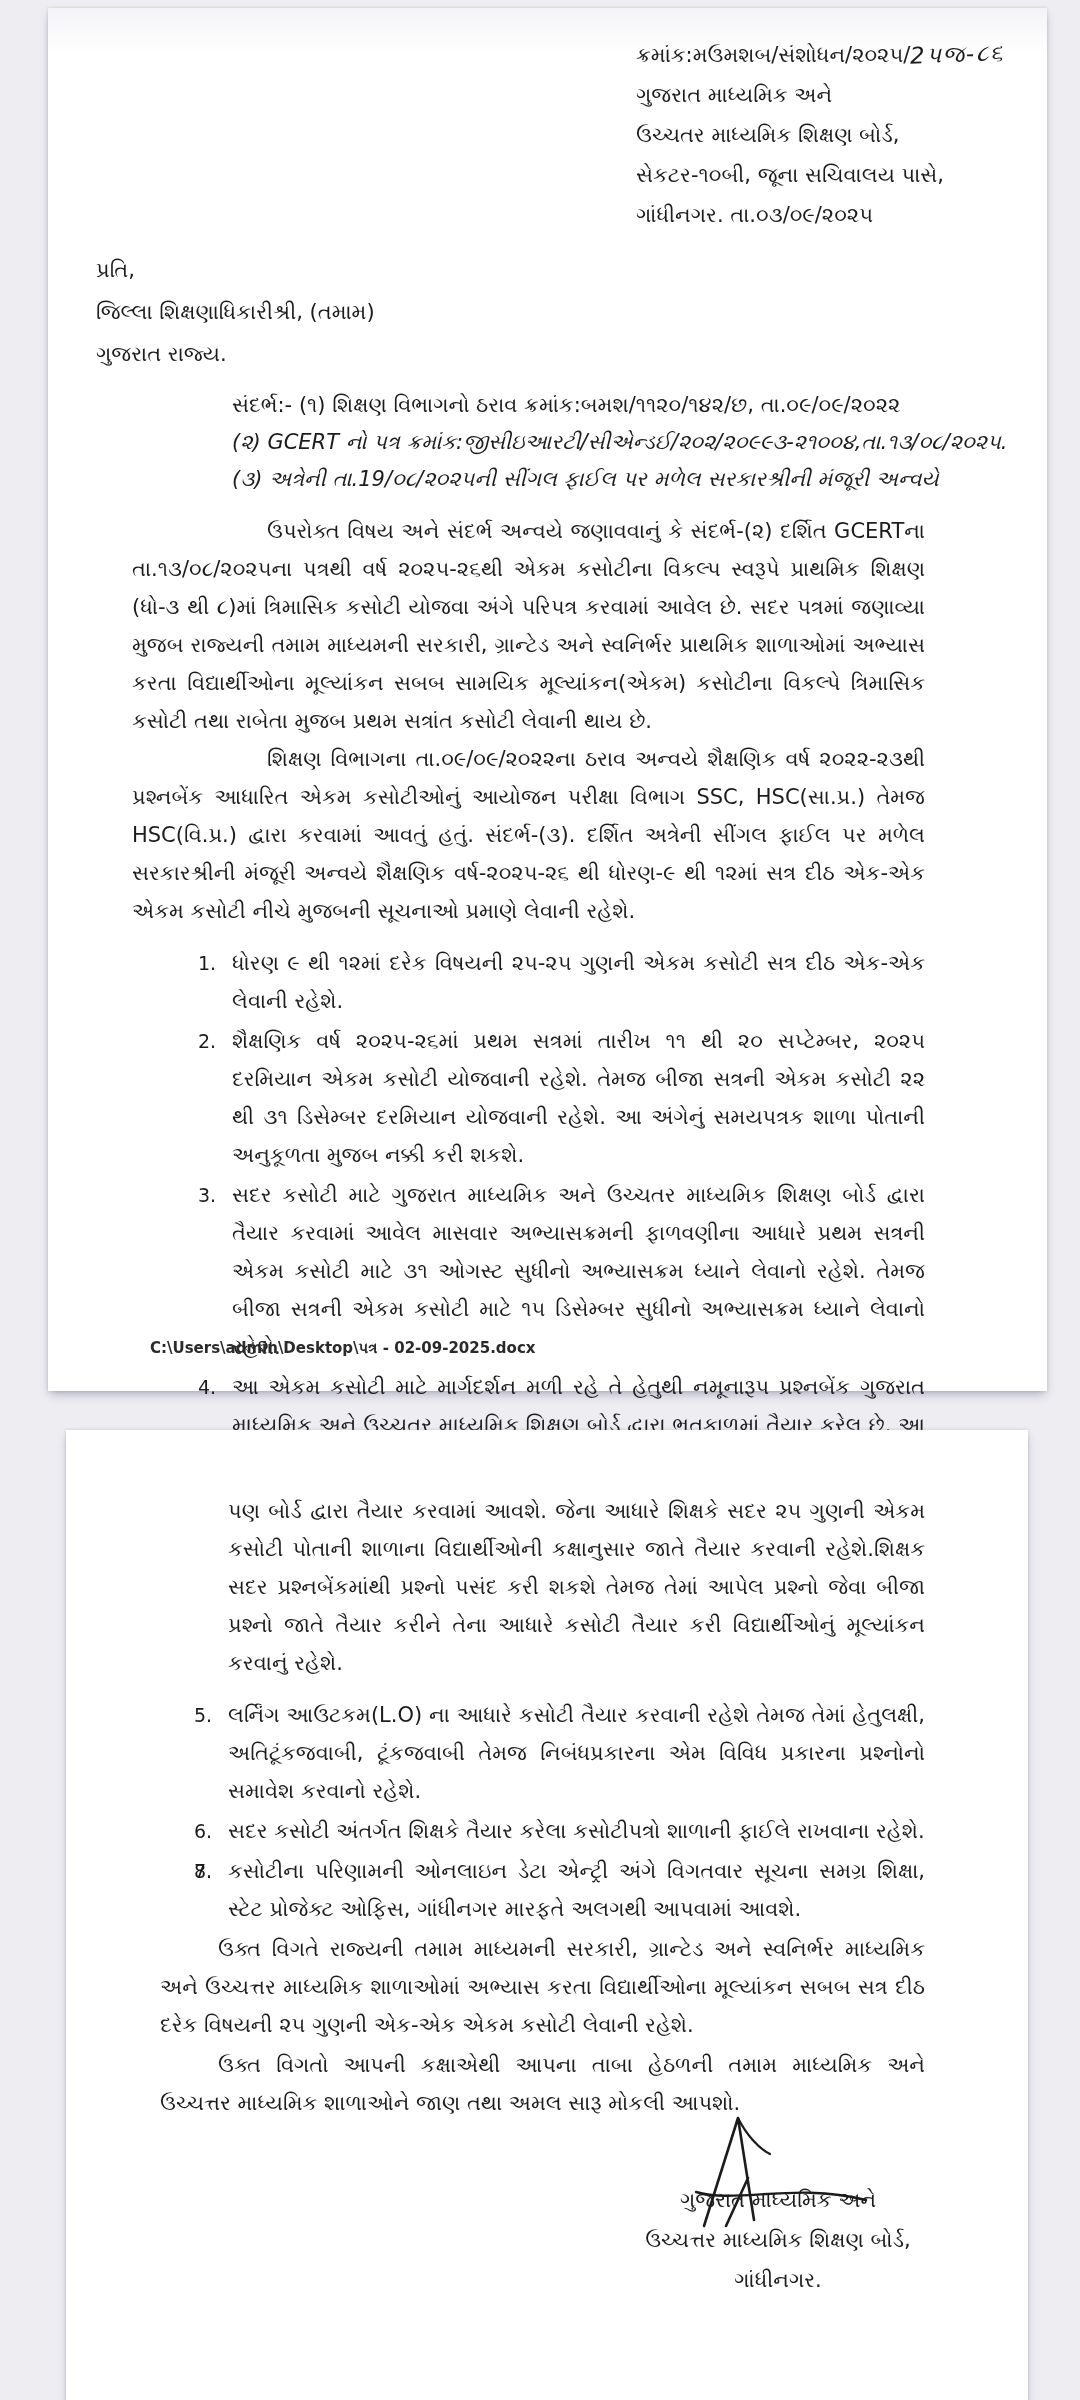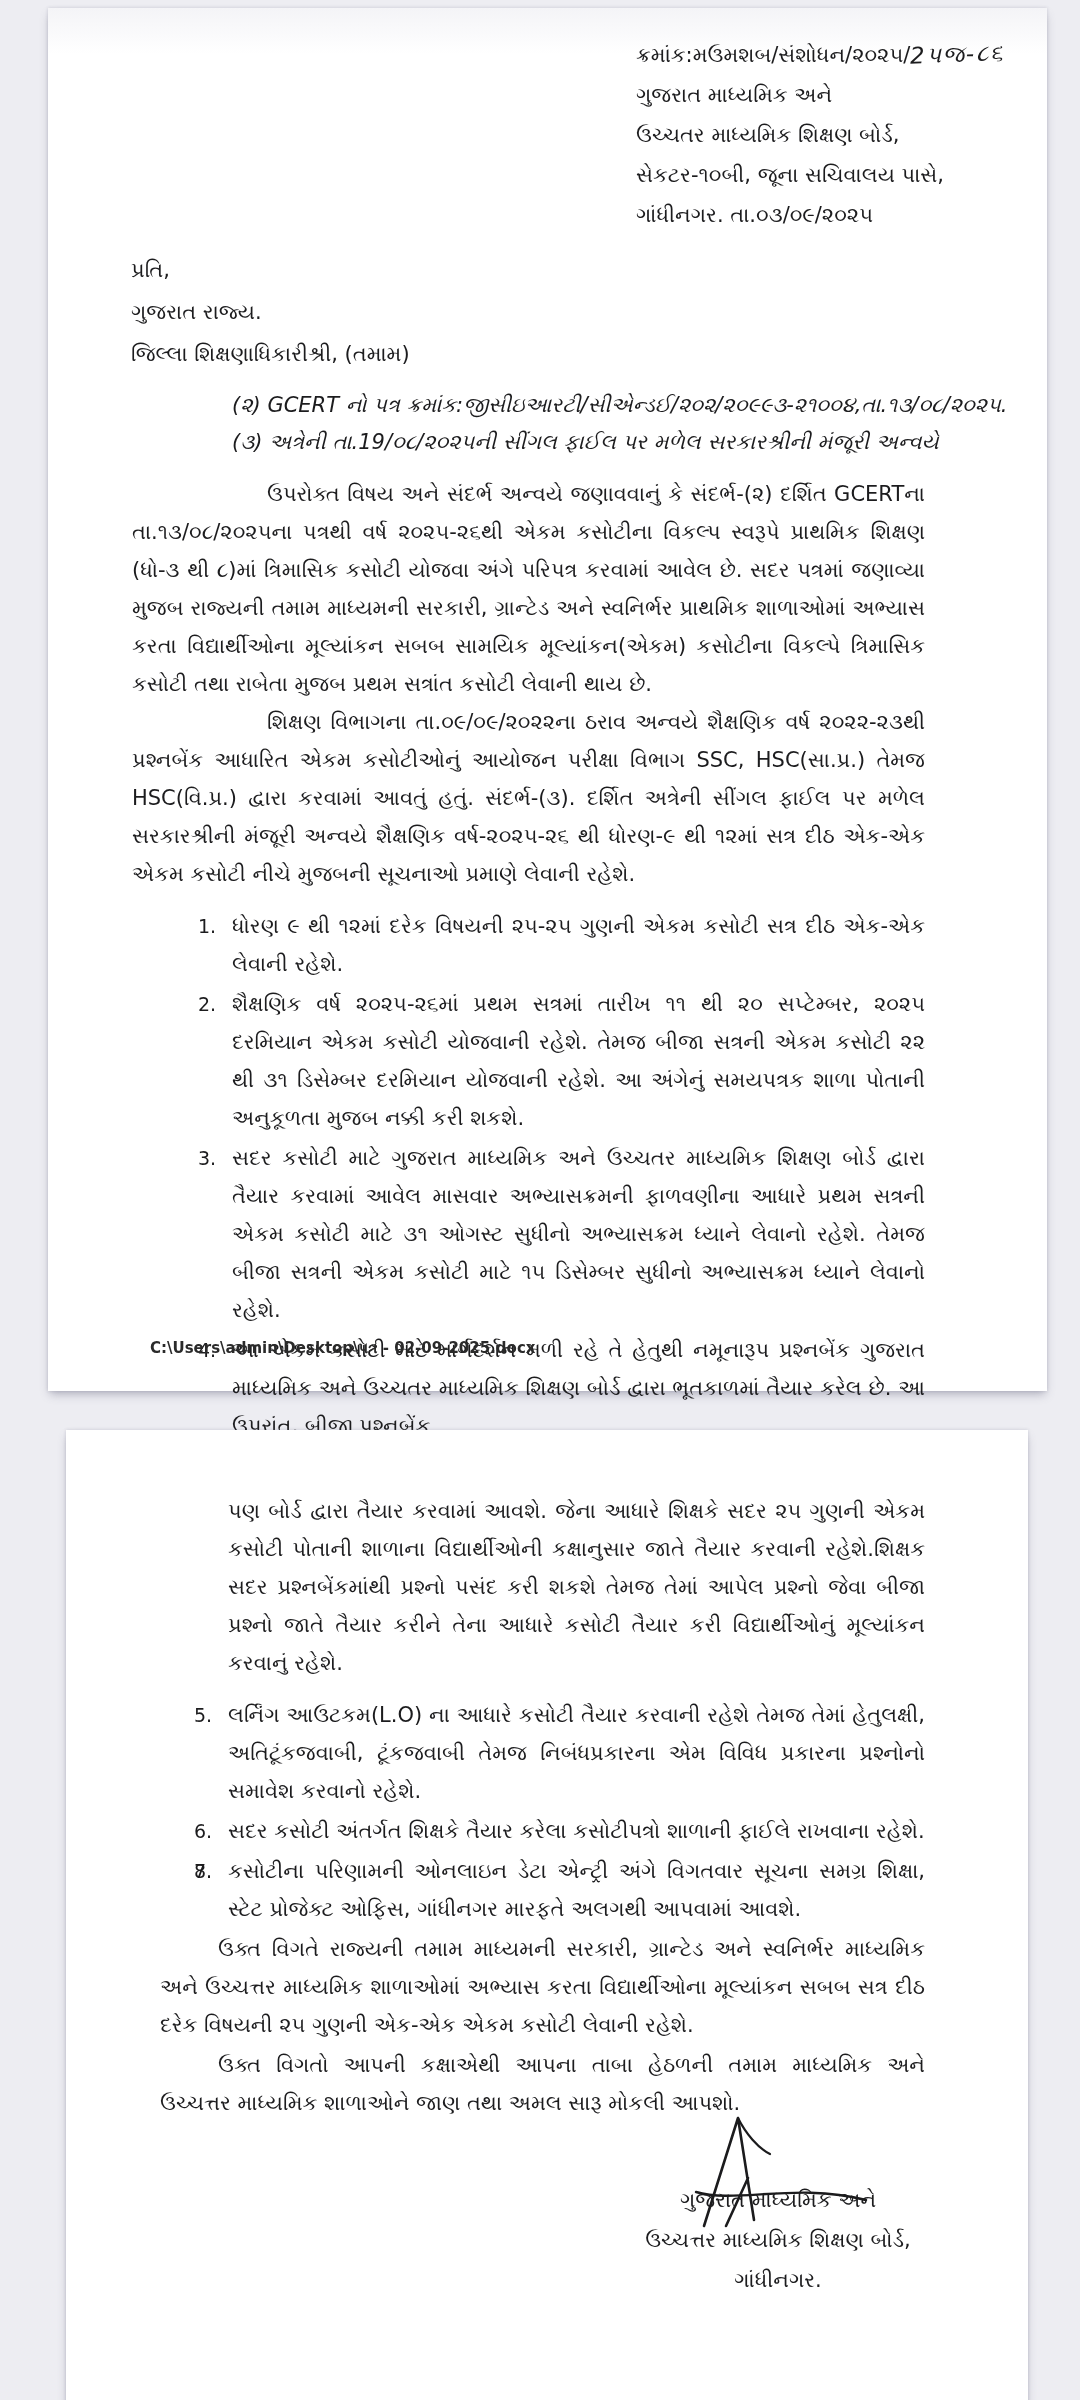--- a/index.html
+++ b/index.html
@@ -14,21 +14,21 @@
     position:absolute;background:#ffffff;
     box-shadow:0 5px 9px -2px rgba(100,100,125,.45), 0 0 3px rgba(120,120,140,.25);
     font-size:21px;line-height:38px;
   }
   .page1{left:48px;top:8px;width:999px;height:1383px;
     background:linear-gradient(#f4f4f7,#ffffff 46px);}
   .page2{left:66px;top:1430px;width:962px;height:1040px;}
 
   .header-block{padding-top:26px;margin-left:588px;line-height:40px;white-space:nowrap;}
   .handwritten{font-style:italic;letter-spacing:1.5px;font-size:23px;transform:rotate(-2deg);display:inline-block;}
-  .to-block{margin-top:14px;margin-left:83px;line-height:42px;}
+  .to-block{margin-top:14px;margin-left:48px;line-height:42px;}
   .subject-block{margin-top:12px;margin-left:184px;line-height:37px;}
   .ref-indent{font-style:italic;}
   .body-para{margin:14px 122px 0 84px;text-align:justify;text-indent:135px;}
   .body-para.tight{margin-top:0;}
   .list{margin-top:14px;}
   .li{position:relative;padding-left:184px;padding-right:122px;text-align:justify;margin-top:2px;}
   .li .num{position:absolute;left:150px;top:0;font-size:19px;}
   .footer-path{position:absolute;left:102px;bottom:34px;font-size:15px;line-height:18px;color:#2a2a2a;font-weight:bold;}
 
   .p2-cont{padding-top:62px;}
@@ -50,25 +50,26 @@
     <div class="header-block">
       <div><span>ક્રમાંક:મઉમશબ/સંશોધન/૨૦૨૫/</span><span class="handwritten">2પજ-૮૬</span></div>
       <div>ગુજરાત માધ્યમિક અને</div>
       <div>ઉચ્ચતર માધ્યમિક શિક્ષણ બોર્ડ,</div>
       <div>સેકટર-૧૦બી, જૂના સચિવાલય પાસે,</div>
       <div>ગાંધીનગર. તા.૦૩/૦૯/૨૦૨૫</div>
     </div>
 
     <div class="to-block">
       <div>પ્રતિ,</div>
+      <div>જિલ્લા શિક્ષણાધિકારીશ્રી, (તમામ)</div>
       <div>ગુજરાત રાજ્ય.</div>
-      <div>જિલ્લા શિક્ષણાધિકારીશ્રી, (તમામ)</div>
     </div>
 
     <div class="subject-block">
+      <div>સંદર્ભ:- (૧) શિક્ષણ વિભાગનો ઠરાવ ક્રમાંક:બમશ/૧૧૨૦/૧૪૨/છ, તા.૦૯/૦૯/૨૦૨૨</div>
       <div class="ref-indent">(૨) GCERT નો પત્ર ક્રમાંક:જીસીઇઆરટી/સીએન્ડઈ/૨૦૨/૨૦૯૯૩-૨૧૦૦૪,તા.૧૩/૦૮/૨૦૨૫.</div>
       <div class="ref-indent">(૩) અત્રેની તા.19/૦૮/૨૦૨૫ની સીંગલ ફાઈલ પર મળેલ સરકારશ્રીની મંજૂરી અન્વયે</div>
     </div>
 
     <div class="body-para">ઉપરોક્ત વિષય અને સંદર્ભ અન્વયે જણાવવાનું કે સંદર્ભ-(૨) દર્શિત GCERTના તા.૧૩/૦૮/૨૦૨૫ના પત્રથી વર્ષ ૨૦૨૫-૨૬થી એકમ કસોટીના વિકલ્પ સ્વરૂપે પ્રાથમિક શિક્ષણ (ધો-૩ થી ૮)માં ત્રિમાસિક કસોટી યોજવા અંગે પરિપત્ર કરવામાં આવેલ છે. સદર પત્રમાં જણાવ્યા મુજબ રાજ્યની તમામ માધ્યમની સરકારી, ગ્રાન્ટેડ અને સ્વનિર્ભર પ્રાથમિક શાળાઓમાં અભ્યાસ કરતા વિદ્યાર્થીઓના મૂલ્યાંકન સબબ સામયિક મૂલ્યાંકન(એકમ) કસોટીના વિકલ્પે ત્રિમાસિક કસોટી તથા રાબેતા મુજબ પ્રથમ સત્રાંત કસોટી લેવાની થાય છે.</div>
     <div class="body-para tight">શિક્ષણ વિભાગના તા.૦૯/૦૯/૨૦૨૨ના ઠરાવ અન્વયે શૈક્ષણિક વર્ષ ૨૦૨૨-૨૩થી પ્રશ્નબેંક આધારિત એકમ કસોટીઓનું આયોજન પરીક્ષા વિભાગ SSC, HSC(સા.પ્ર.) તેમજ HSC(વિ.પ્ર.) દ્વારા કરવામાં આવતું હતું. સંદર્ભ-(૩). દર્શિત અત્રેની સીંગલ ફાઈલ પર મળેલ સરકારશ્રીની મંજૂરી અન્વયે શૈક્ષણિક વર્ષ-૨૦૨૫-૨૬ થી ધોરણ-૯ થી ૧૨માં સત્ર દીઠ એક-એક એકમ કસોટી નીચે મુજબની સૂચનાઓ પ્રમાણે લેવાની રહેશે.</div>
 
     <div class="list">
       <div class="li"><span class="num">1.</span><span>ધોરણ ૯ થી ૧૨માં દરેક વિષયની ૨૫-૨૫ ગુણની એકમ કસોટી સત્ર દીઠ એક-એક લેવાની રહેશે.</span></div>
       <div class="li"><span class="num">2.</span><span>શૈક્ષણિક વર્ષ ૨૦૨૫-૨૬માં પ્રથમ સત્રમાં તારીખ ૧૧ થી ૨૦ સપ્ટેમ્બર, ૨૦૨૫ દરમિયાન એકમ કસોટી યોજવાની રહેશે. તેમજ બીજા સત્રની એકમ કસોટી ૨૨ થી ૩૧ ડિસેમ્બર દરમિયાન યોજવાની રહેશે. આ અંગેનું સમયપત્રક શાળા પોતાની અનુકૂળતા મુજબ નક્કી કરી શકશે.</span></div>

